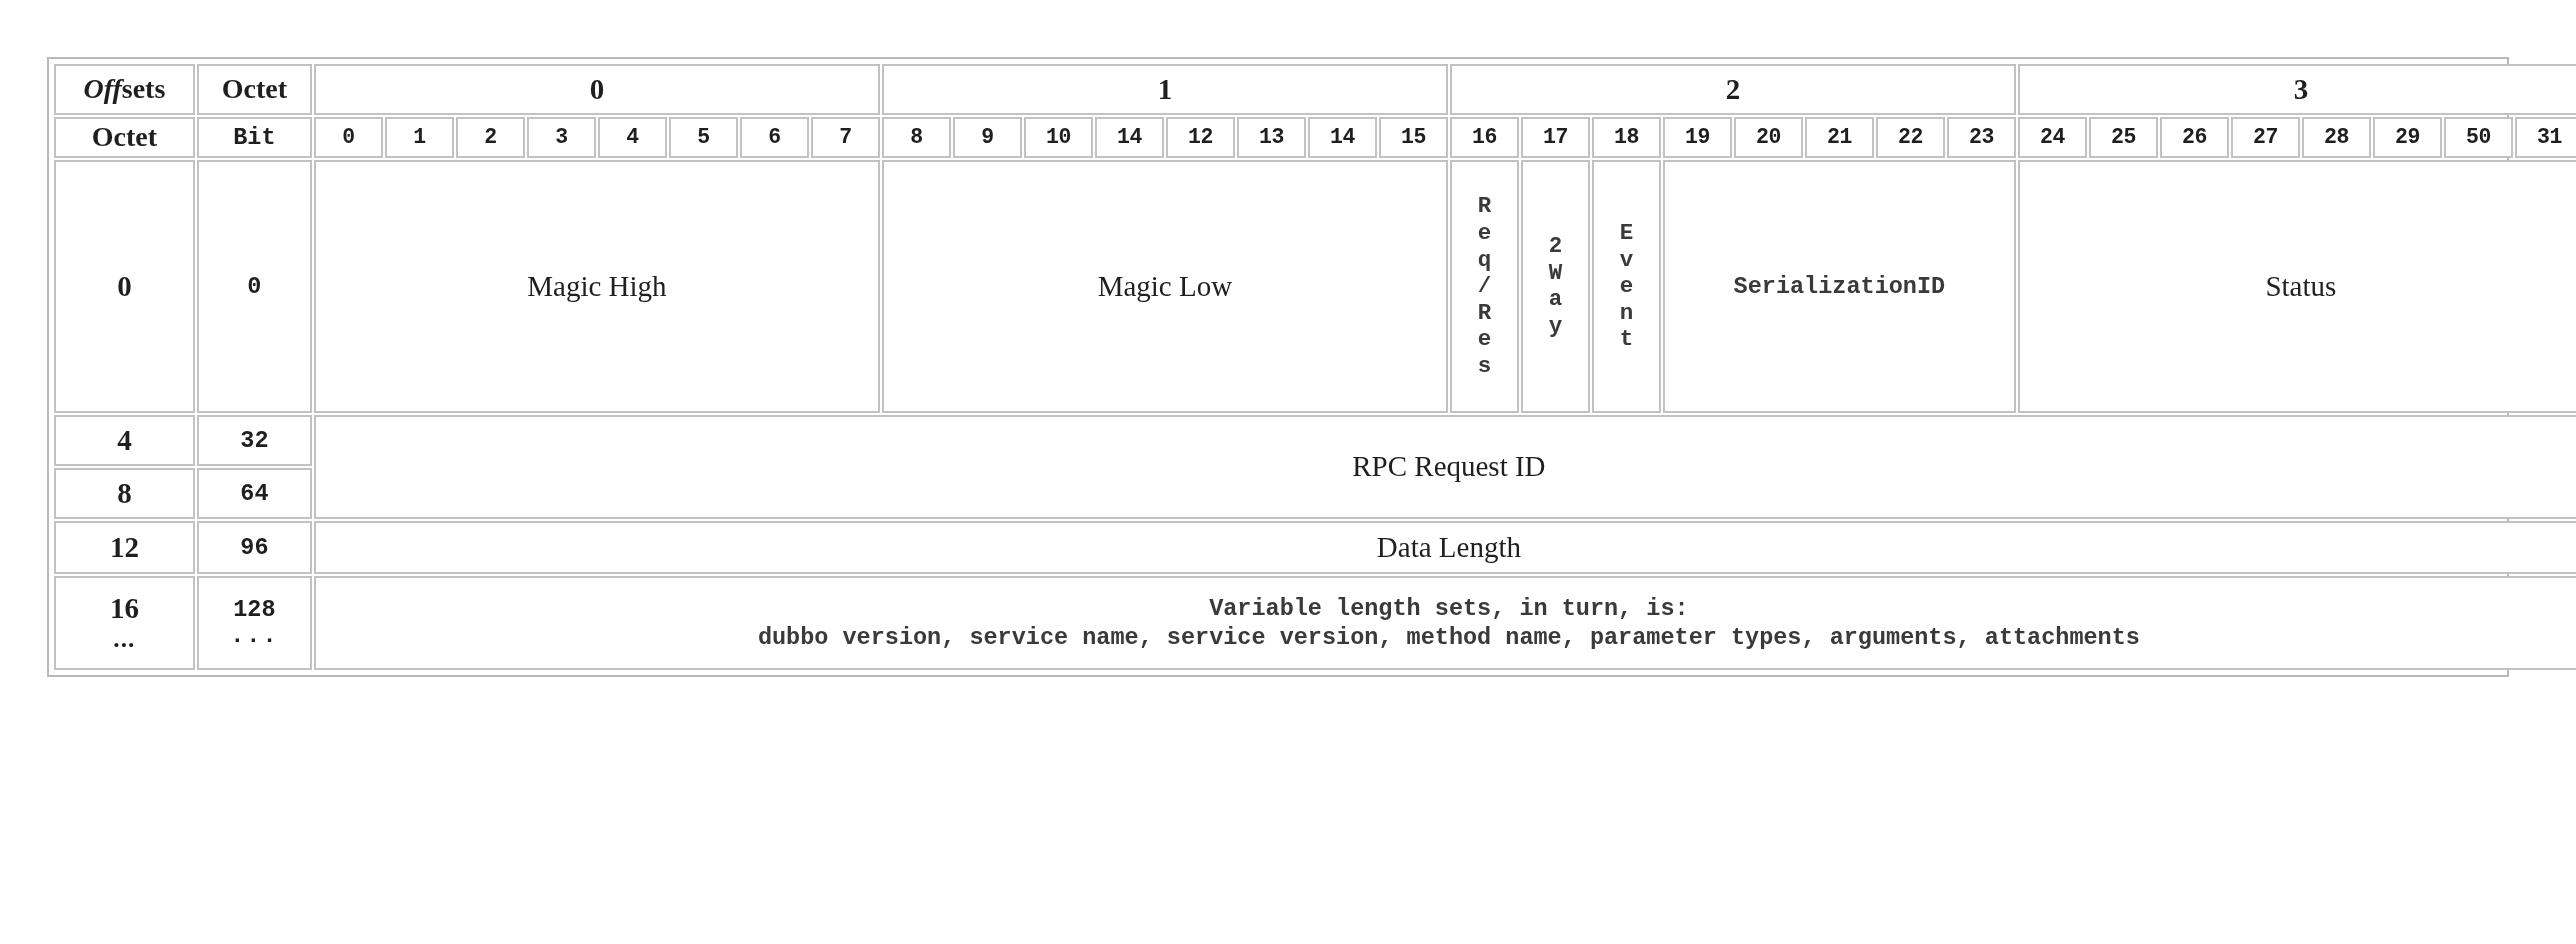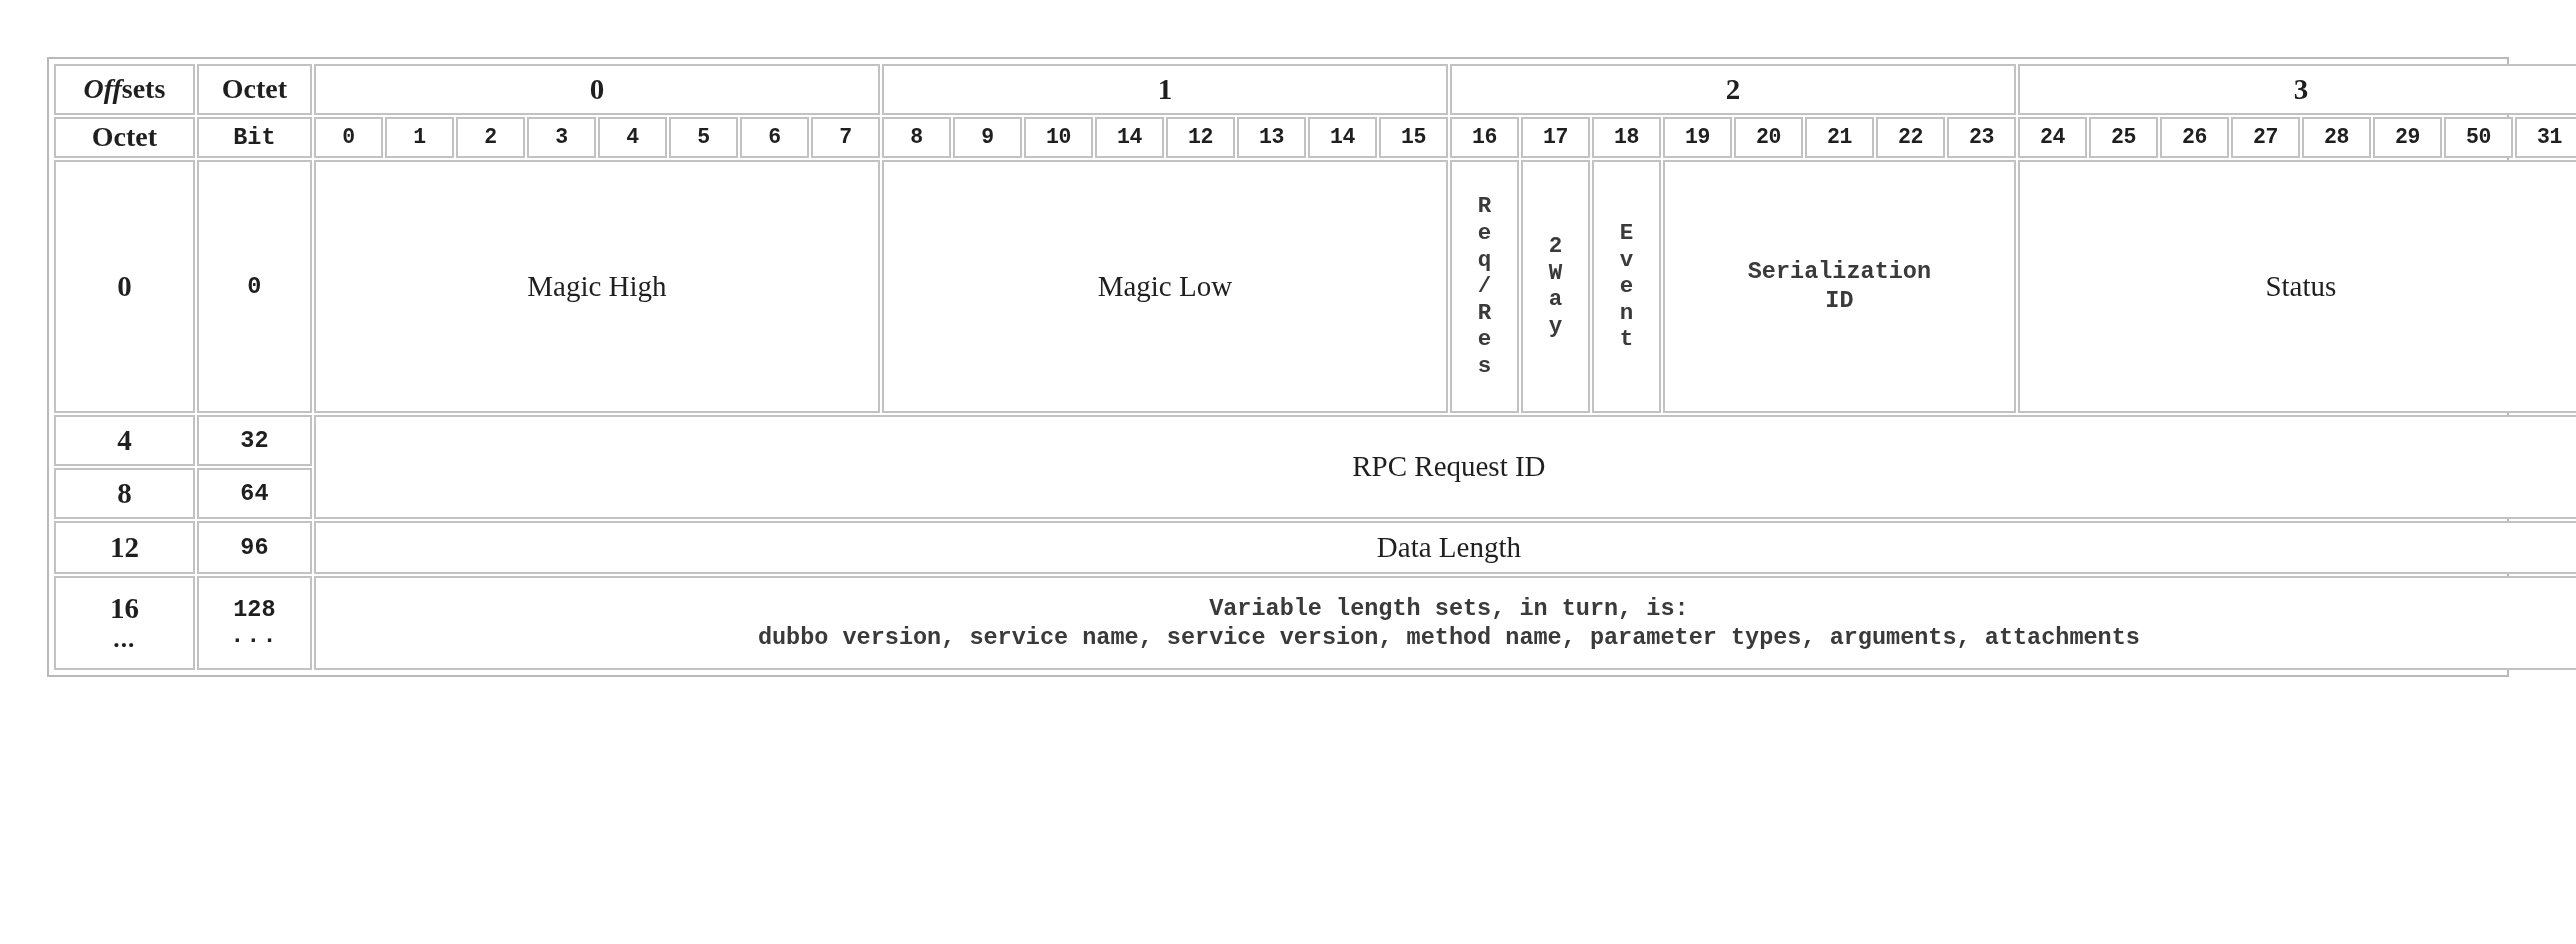--- a/index.html
+++ b/index.html
@@ -123,21 +123,21 @@
     font-family: "Liberation Mono", monospace;
     font-weight: bold;
     font-size: 22.5px;
     color: #3a3a3a;
     line-height: 1.18;
   }
   .vert span { display: block; }
 
   .two-line {
     display: flex;
-    flex-direction: column;
+    flex-direction: row;
     align-items: center;
     justify-content: center;
     height: 100%;
     text-align: right;
   }
 
   .var-cell {
     display: flex;
     flex-direction: column;
     align-items: center;

